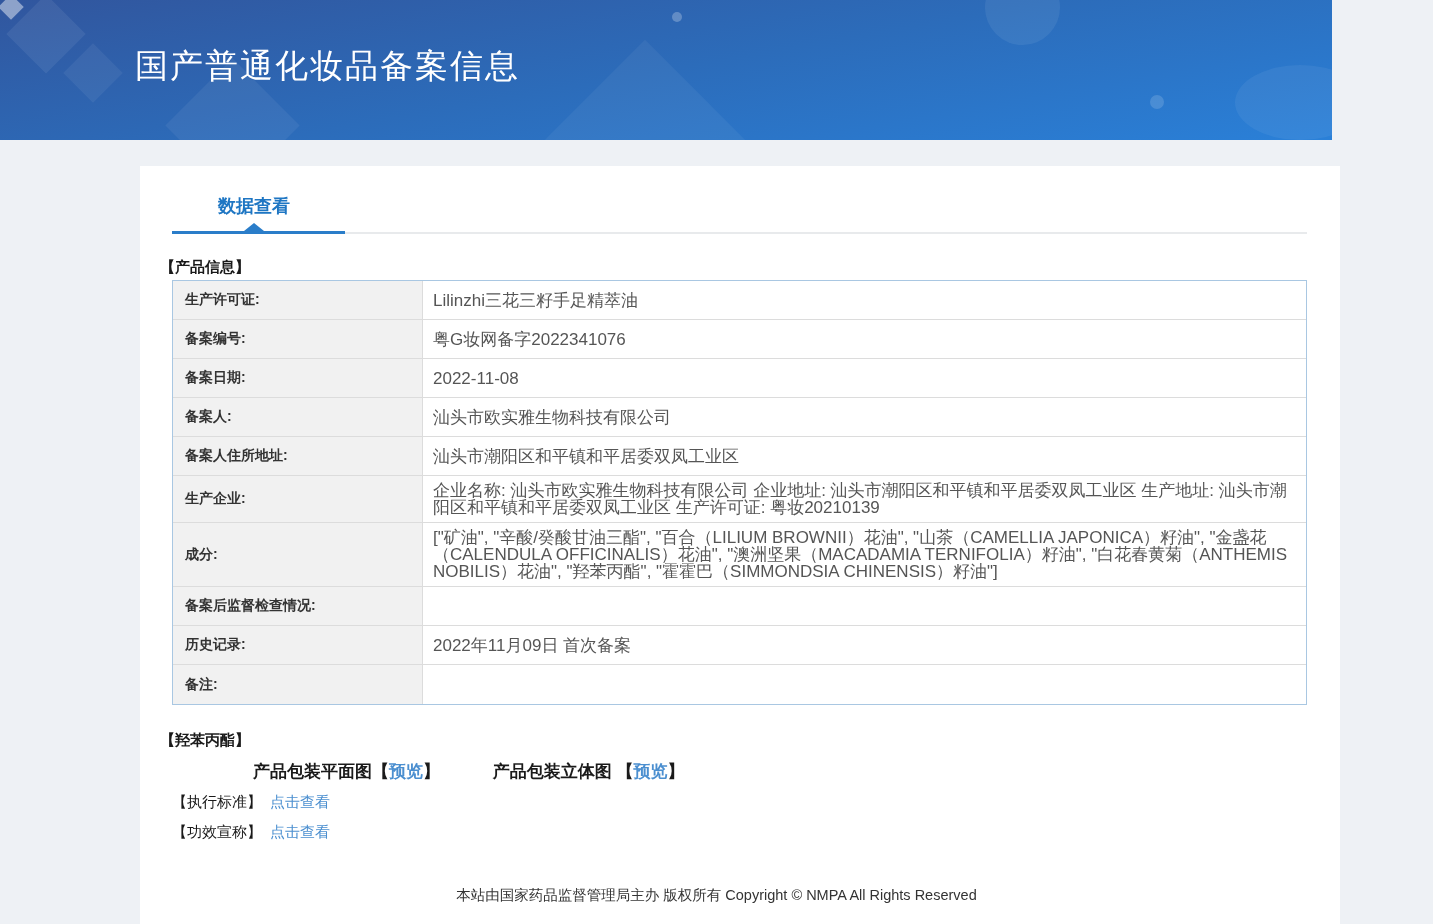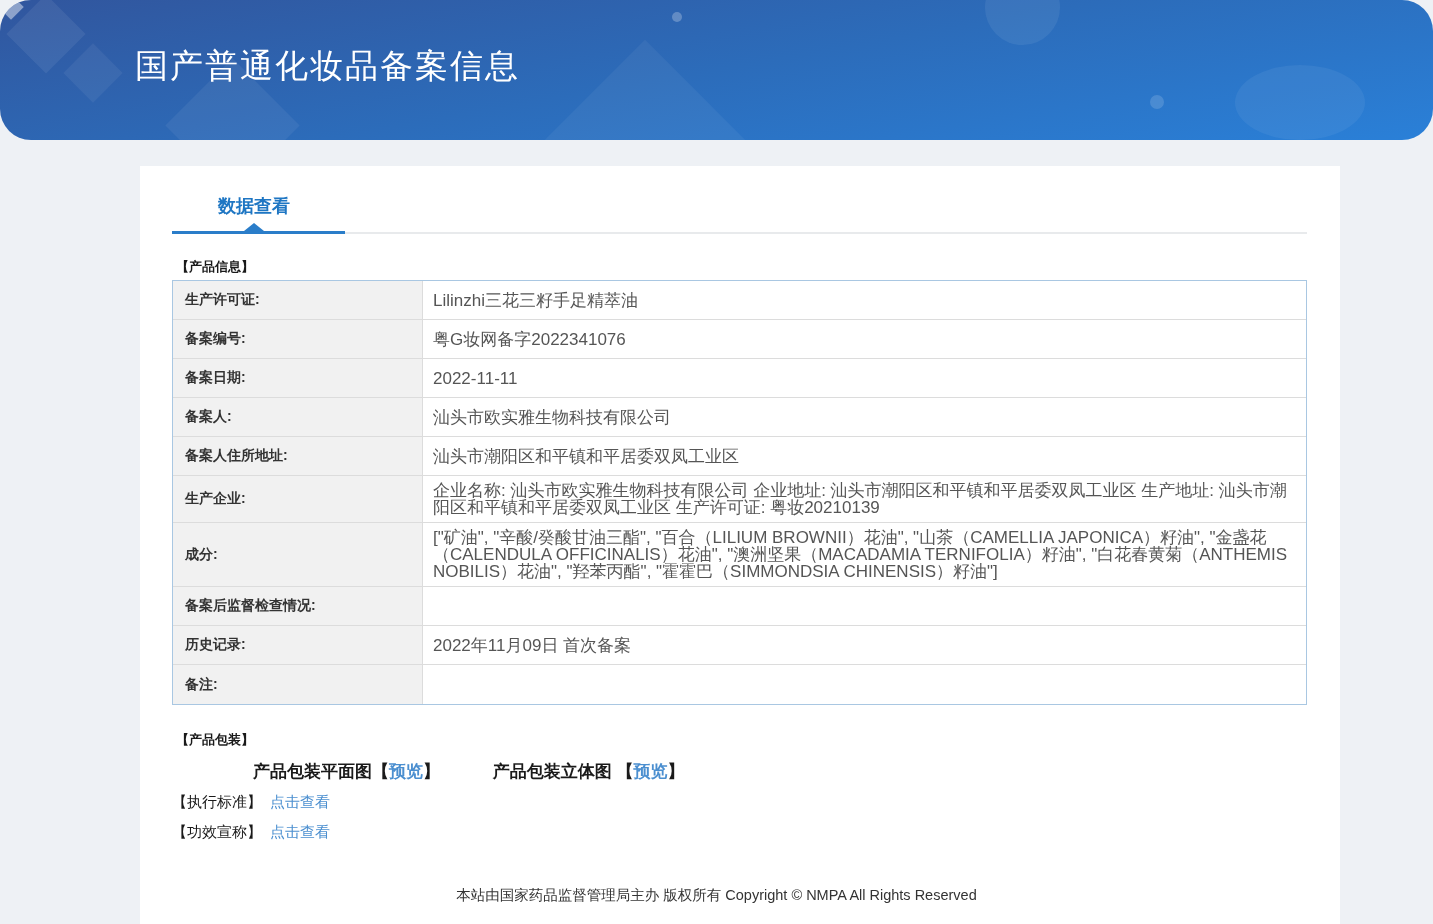--- a/index.html
+++ b/index.html
@@ -6,24 +6,23 @@
   html,body { margin:0; padding:0; }
   body {
     width:1433px; height:924px;
     background:#eef1f5;
     font-family:"Liberation Sans","DejaVu Sans",sans-serif;
     overflow:hidden;
     position:relative;
   }
   
   .banner{
-    position:absolute; left:0; top:0; width:1433px; height:140px;
+    position:absolute; left:0; top:0; width:1332px; height:140px;
     background:linear-gradient(170deg,#31569e 0%, #2c6cba 50%, #2a80d8 100%);
     overflow:hidden;
-    border-radius:31px;
   }
   .banner-title{
     position:absolute; left:135px; top:44px; margin:0;
     color:#ffffff; font-size:33px; font-weight:500; letter-spacing:2px;
   }
   .deco{ position:absolute; pointer-events:none; }
   .d1{ left:2px;  top:-2px;  width:18px; height:18px; background:rgba(255,255,255,.45); transform:rotate(45deg); }
   .d2{ left:18px; top:6px;   width:56px; height:56px; background:rgba(255,255,255,.07); transform:rotate(45deg); }
   .d3{ left:72px; top:52px;  width:42px; height:42px; background:rgba(255,255,255,.06); transform:rotate(45deg); }
   .d4{ left:185px;top:78px;  width:95px; height:95px; background:rgba(255,255,255,.06); transform:rotate(45deg); }
@@ -47,22 +46,22 @@
   }
   .tab-line-active{
     position:absolute; left:0; top:0; width:173px; height:3px; background:#2a7dc9;
   }
   .tab-caret{
     position:absolute; left:72px; top:-8px; width:0; height:0;
     border-left:10px solid transparent; border-right:10px solid transparent;
     border-bottom:8px solid #2a7dc9;
   }
   .section-heading{
-    position:absolute; left:36px;
-    font-size:13px; font-weight:bold; color:#1a1a1a;
+    position:absolute; left:20px;
+    font-size:15px; font-weight:bold; color:#1a1a1a;
   }
   .h-product{ top:92px; }
   .h-packaging{ top:565px; }
   
   .info-table{
     position:absolute; left:32px; top:114px; width:1135px;
     border:1px solid #a9c7e2; background:#fff;
   }
   .info-row{ display:flex; border-bottom:1px solid #dcdcdc; min-height:39px; }
   .info-row:last-child{ border-bottom:none; }
@@ -128,21 +127,21 @@
     <div class="info-row">
       <div class="cell-label">生产许可证:</div>
       <div class="cell-value">Lilinzhi三花三籽手足精萃油</div>
     </div>
     <div class="info-row">
       <div class="cell-label">备案编号:</div>
       <div class="cell-value">粤G妆网备字2022341076</div>
     </div>
     <div class="info-row">
       <div class="cell-label">备案日期:</div>
-      <div class="cell-value">2022-11-11</div>
+      <div class="cell-value">2022-11-08</div>
     </div>
     <div class="info-row">
       <div class="cell-label">备案人:</div>
       <div class="cell-value">汕头市欧实雅生物科技有限公司</div>
     </div>
     <div class="info-row">
       <div class="cell-label">备案人住所地址:</div>
       <div class="cell-value">汕头市潮阳区和平镇和平居委双凤工业区</div>
     </div>
     <div class="info-row">
@@ -160,21 +159,21 @@
     <div class="info-row">
       <div class="cell-label">历史记录:</div>
       <div class="cell-value">2022年11月09日 首次备案</div>
     </div>
     <div class="info-row">
       <div class="cell-label">备注:</div>
       <div class="cell-value"></div>
     </div>
   </div>
 
-  <div class="section-heading h-packaging">【产品包装】</div>
+  <div class="section-heading h-packaging">【羟苯丙酯】</div>
 
   <div class="packaging-row">
     <span class="pack-item"><span>产品包装平面图</span><span>【</span><a class="link">预览</a><span>】</span></span>
     <span class="pack-item"><span>产品包装立体图 </span><span>【</span><a class="link">预览</a><span>】</span></span>
   </div>
 
   <div class="inline-section s-standards">
     <span class="sec-label">【执行标准】</span><a class="link">点击查看</a>
   </div>
 

